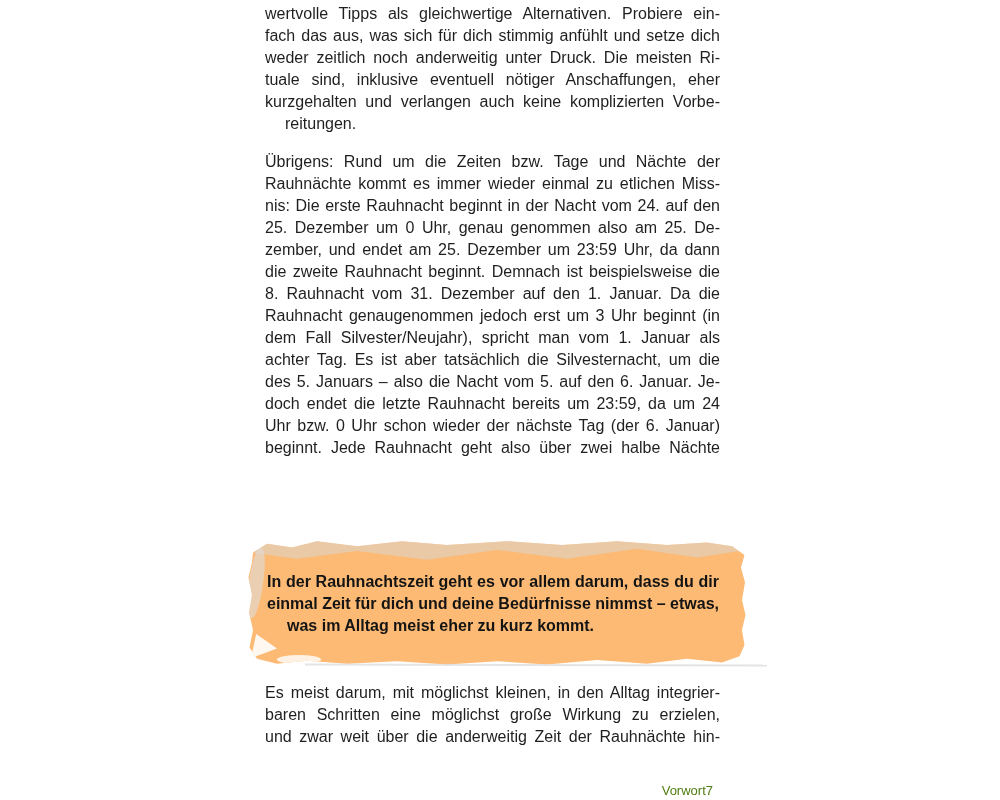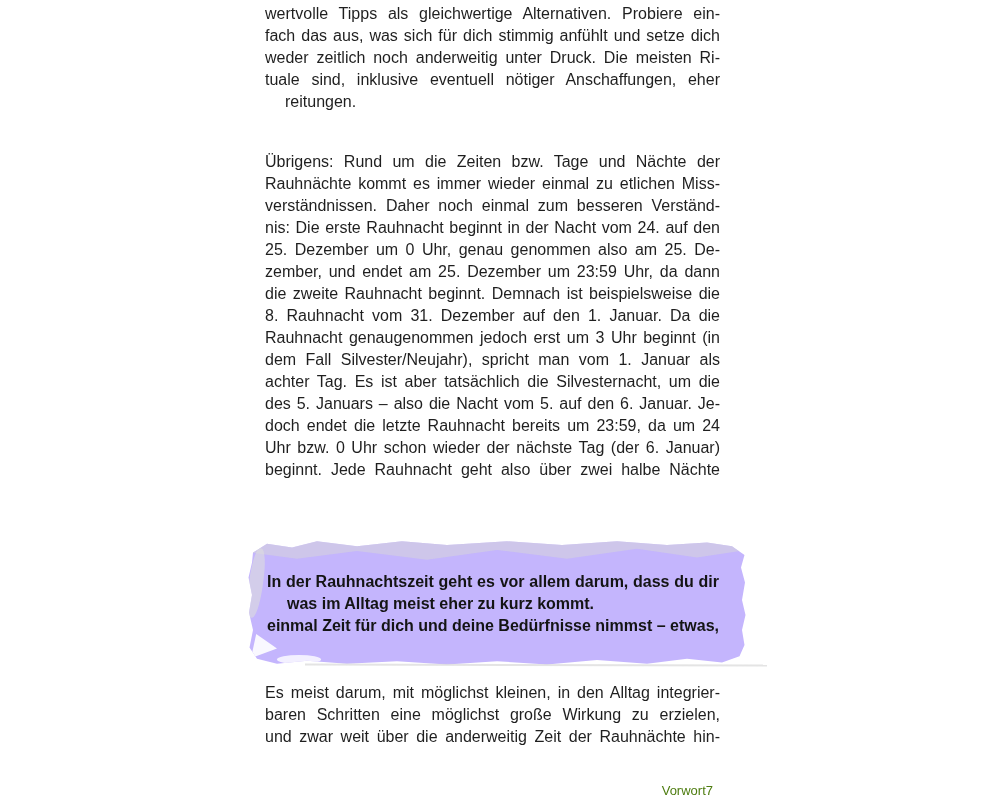--- a/index.html
+++ b/index.html
@@ -39,21 +39,21 @@
   }
   #para1 { top: 3px; }
   #para2 { top: 151px; }
   #para3 { top: 682px; }
 
   
   .callout {
     position: absolute;
     left: 247px; top: 540px;
     width: 500px; height: 125px;
-    background: #c4b5fd;
+    background: #fdba74;
     clip-path: polygon(
       1.2% 10%, 4% 3%, 9% 6%, 14% 1%, 22% 5%, 31% 1%, 40% 4%, 52% 1%,
       63% 4%, 74% 1%, 84% 4%, 92% 2%, 97% 5%, 99.5% 12%, 98.8% 22%,
       99.6% 34%, 99% 48%, 99.7% 60%, 99% 72%, 99.5% 84%, 98.5% 93%,
       95% 98%, 88% 95%, 80% 99%, 70% 96%, 60% 99.5%, 50% 97%, 40% 99.5%,
       30% 97%, 20% 99%, 12% 96.5%, 6% 99%, 2% 95%, 0.5% 86%, 1.2% 72%,
       0.4% 58%, 1% 44%, 0.3% 30%, 1% 18%
     );
   }
   .callout-top-streak {
@@ -120,27 +120,27 @@
 </head>
 <body>
 
 <div class="page">
 
   <div class="text-col para" id="para1">
     <div class="line">wertvolle Tipps als gleichwertige Alternativen. Probiere ein-</div>
     <div class="line">fach das aus, was sich für dich stimmig anfühlt und setze dich</div>
     <div class="line">weder zeitlich noch anderweitig unter Druck. Die meisten Ri-</div>
     <div class="line">tuale sind, inklusive eventuell nötiger Anschaffungen, eher</div>
+    <div class="line">kurzgehalten und verlangen auch keine komplizierten Vorbe-</div>
     <div class="line last">reitungen.</div>
   </div>
 
   <div class="text-col para" id="para2">
     <div class="line">Übrigens: Rund um die Zeiten bzw. Tage und Nächte der</div>
     <div class="line">Rauhnächte kommt es immer wieder einmal zu etlichen Miss-</div>
-    <div class="line">verständnissen. Daher noch einmal zum besseren Verständ-</div>
     <div class="line">nis: Die erste Rauhnacht beginnt in der Nacht vom 24. auf den</div>
     <div class="line">25. Dezember um 0 Uhr, genau genommen also am 25. De-</div>
     <div class="line">zember, und endet am 25. Dezember um 23:59 Uhr, da dann</div>
     <div class="line">die zweite Rauhnacht beginnt. Demnach ist beispielsweise die</div>
     <div class="line">8. Rauhnacht vom 31. Dezember auf den 1. Januar. Da die</div>
     <div class="line">Rauhnacht genaugenommen jedoch erst um 3 Uhr beginnt (in</div>
     <div class="line">dem Fall Silvester/Neujahr), spricht man vom 1. Januar als</div>
     <div class="line">achter Tag. Es ist aber tatsächlich die Silvesternacht, um die</div>
     <div class="line">des 5. Januars – also die Nacht vom 5. auf den 6. Januar. Je-</div>
     <div class="line">doch endet die letzte Rauhnacht bereits um 23:59, da um 24</div>
@@ -148,22 +148,22 @@
     <div class="line">beginnt. Jede Rauhnacht geht also über zwei halbe Nächte</div>
   </div>
 
   <div class="callout">
     <div class="callout-top-streak"></div>
     <div class="callout-left-smudge"></div>
     <div class="callout-speck-1"></div>
     <div class="callout-speck-2"></div>
     <div class="callout-text">
       <div class="line">In der Rauhnachtszeit geht es vor allem darum, dass du dir</div>
+      <div class="line">einmal Zeit für dich und deine Bedürfnisse nimmst – etwas,</div>
       <div class="line last">was im Alltag meist eher zu kurz kommt.</div>
-      <div class="line">einmal Zeit für dich und deine Bedürfnisse nimmst – etwas,</div>
     </div>
   </div>
   <div class="callout-underline"></div>
 
   <div class="text-col para" id="para3">
     <div class="line">Es meist darum, mit möglichst kleinen, in den Alltag integrier-</div>
     <div class="line">baren Schritten eine möglichst große Wirkung zu erzielen,</div>
     <div class="line">und zwar weit über die anderweitig Zeit der Rauhnächte hin-</div>
   </div>
 

